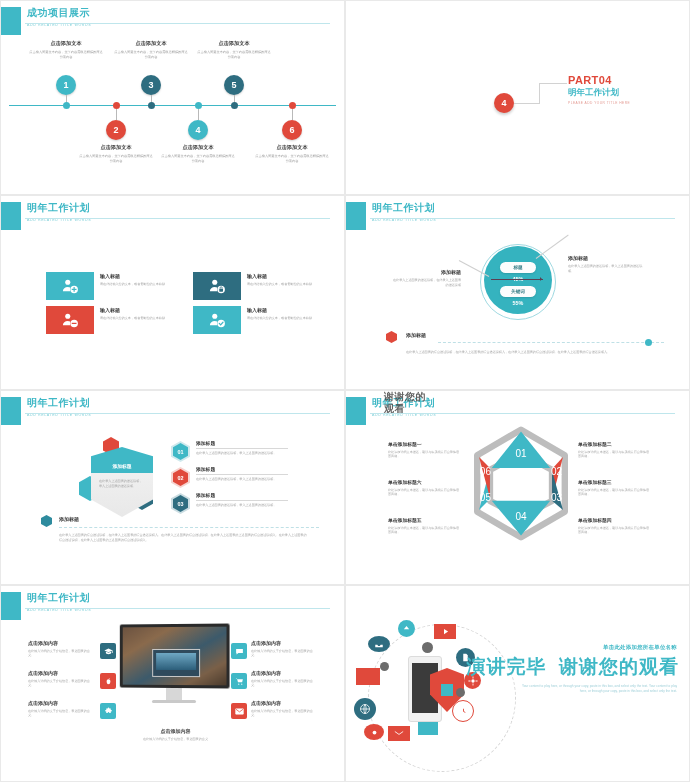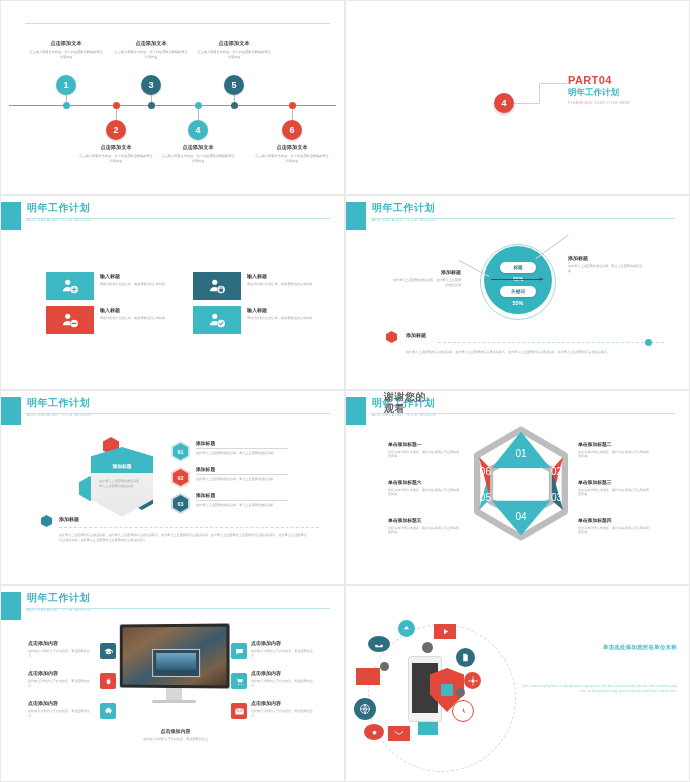--- a/index.html
+++ b/index.html
@@ -129,20 +129,27 @@
   .cir-ic { position:absolute; border-radius:50%; display:flex; align-items:center; justify-content:center;}
   .sq-ic { position:absolute; display:flex; align-items:center; justify-content:center;}
   .dotted-ring { position:absolute; left:12px; top:18px; width:148px; height:148px; border-radius:50%; border:1px dashed #d6d6d6;}
 </style>
 </head>
 <body>
 
 <div class="grid">
 
   <div class="slide">
+    <div class="hdr">
+      <div class="sq"></div>
+      <div class="txtwrap">
+        <div class="t1">成功项目展示</div>
+        <div class="t2">ADD RELATED TITLE WORDS</div>
+      </div>
+    </div>
     <div class="hdr-rule"></div>
 
     <div class="tl-line"></div>
 
     <div class="tl-block" style="left:27px; top:38px;">
       <div class="h">点击添加文本</div>
       <div class="p">点击输入简要文本内容，文字内容需概括精炼的简述分项内容</div>
     </div>
     <div class="tl-num" style="left:55px; top:74px; background:#3FB8C6;">
         <span>1</span>
@@ -594,16 +601,19 @@
         <svg viewBox="0 0 24 24" width="9" height="9" fill="#fff">
             <polygon points="12,5 19,14 5,14"></polygon>
           </svg>
       </div>
       <div class="cir-ic" style="left:66px; top:36px; width:11px; height:11px; background:#6c6c6c;"></div>
       <div class="cir-ic" style="left:24px; top:56px; width:9px; height:9px; background:#6c6c6c;"></div>
       <div class="cir-ic" style="left:100px; top:82px; width:9px; height:9px; background:#6c6c6c;"></div>
     </div>
 
     <div class="end-sub">单击此处添加您所在单位名称</div>
+    <div class="end-big">
+      <span>演讲完毕</span>&nbsp;&nbsp;<span>谢谢您的观看</span>
+    </div>
     <div class="end-p">Your content to play here, or through your copy, paste in this box, and select only the text. Your content to play here, or through your copy, paste in this box, and select only the text.</div>
   </div>
 
 </div>
 
 </body></html>

